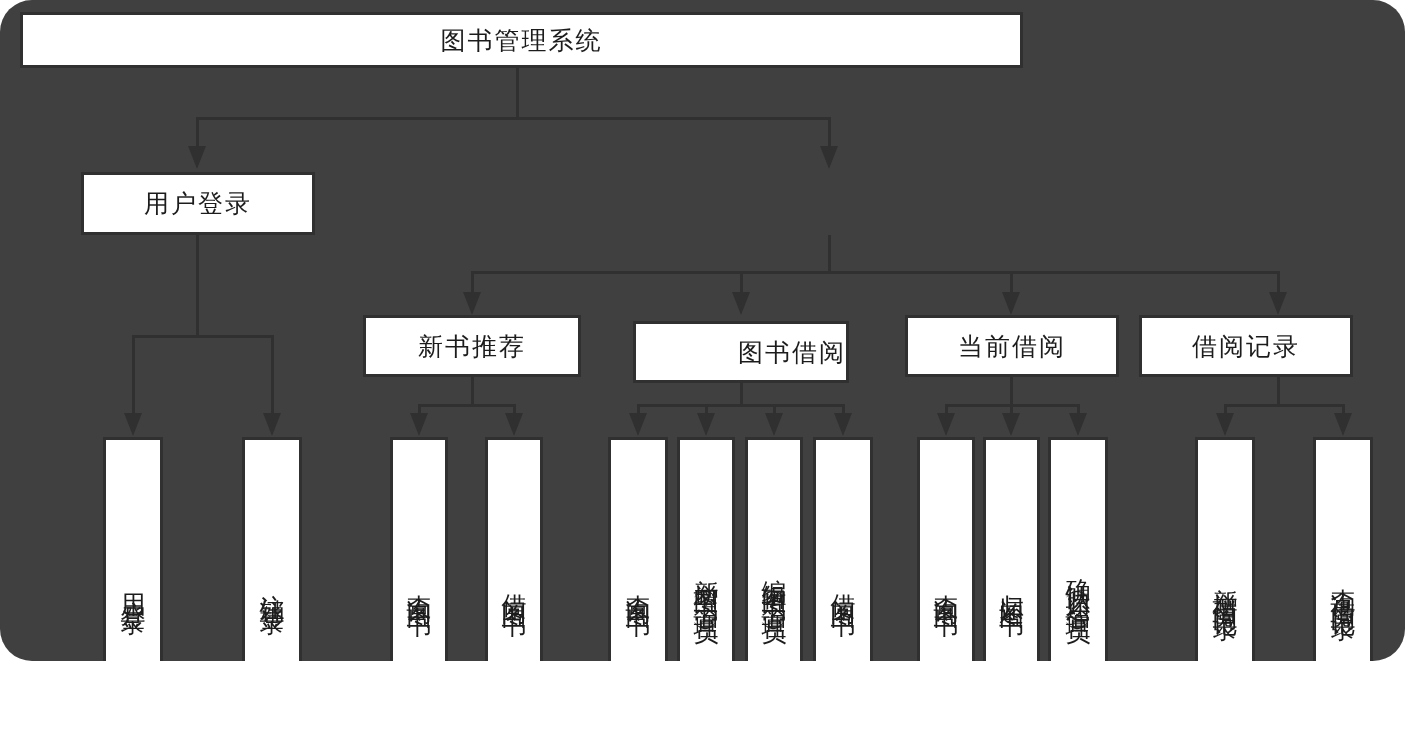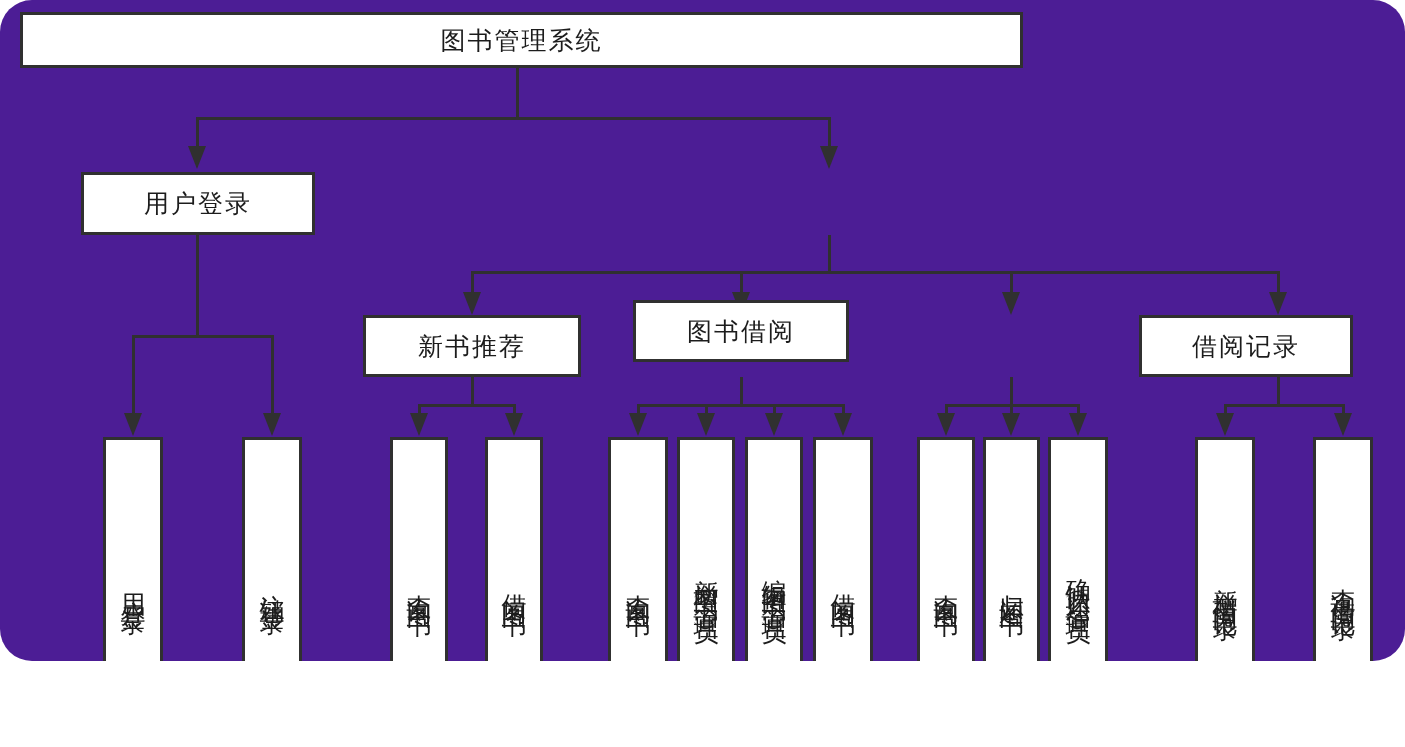--- a/index.html
+++ b/index.html
@@ -5,21 +5,21 @@
   html, body {
     margin: 0;
     padding: 0;
     background: #ffffff;
     font-family: "Liberation Sans", sans-serif;
   }
   .canvas {
     position: relative;
     width: 1405px;
     height: 661px;
-    background: #4c1d95;
+    background: #404040;
     overflow: hidden;
     color: #1c1c1c;
     border-radius: 32px;
   }
   .node {
     position: absolute;
     box-sizing: border-box;
     background: #ffffff;
     border: 3px solid #303030;
     display: flex;
@@ -106,22 +106,25 @@
   <div class="vline" style="left:740px; top:271px; height:23px;"></div>
   <div class="ah" style="left:732px; top:292px;"></div>
   <div class="vline" style="left:1010px; top:271px; height:23px;"></div>
   <div class="ah" style="left:1002px; top:292px;"></div>
   <div class="vline" style="left:1277px; top:271px; height:23px;"></div>
   <div class="ah" style="left:1269px; top:292px;"></div>
 
   <div class="node" style="left:363px; top:315px; width:218px; height:62px;">
     <span>新书推荐</span>
   </div>
-  <div class="node" style="left:633px; top:300px; width:216px; height:62px;">
+  <div class="node" style="left:633px; top:321px; width:216px; height:62px;justify-content:flex-end;">
     <span>图书借阅</span>
+  </div>
+  <div class="node" style="left:905px; top:315px; width:214px; height:62px;">
+    <span>当前借阅</span>
   </div>
   <div class="node" style="left:1139px; top:315px; width:214px; height:62px;">
     <span>借阅记录</span>
   </div>
 
   <div class="vline" style="left:471px; top:377px; height:29px;"></div>
   <div class="vline" style="left:740px; top:377px; height:29px;"></div>
   <div class="vline" style="left:1010px; top:377px; height:29px;"></div>
   <div class="vline" style="left:1277px; top:377px; height:29px;"></div>
 

